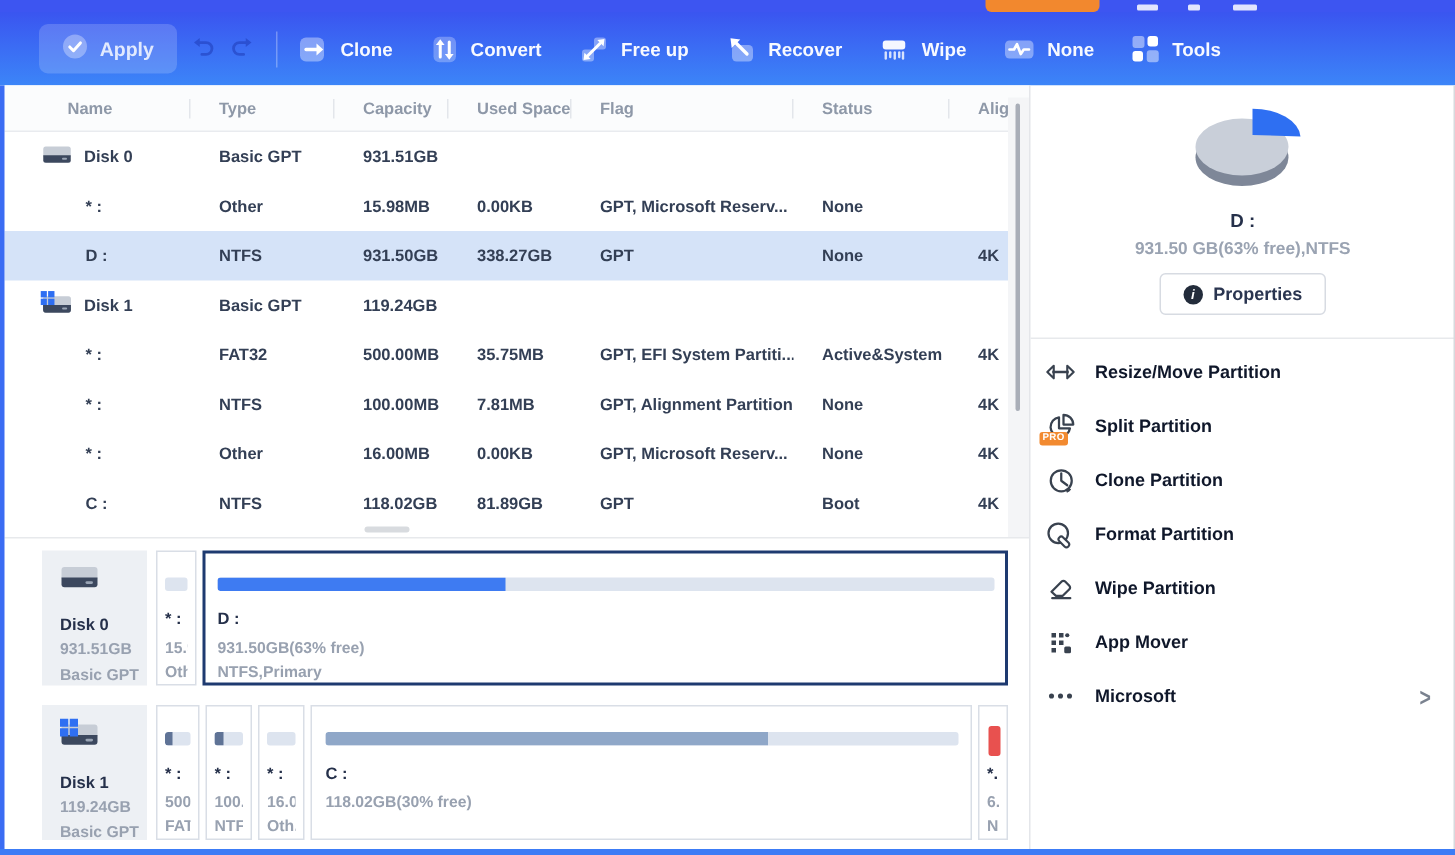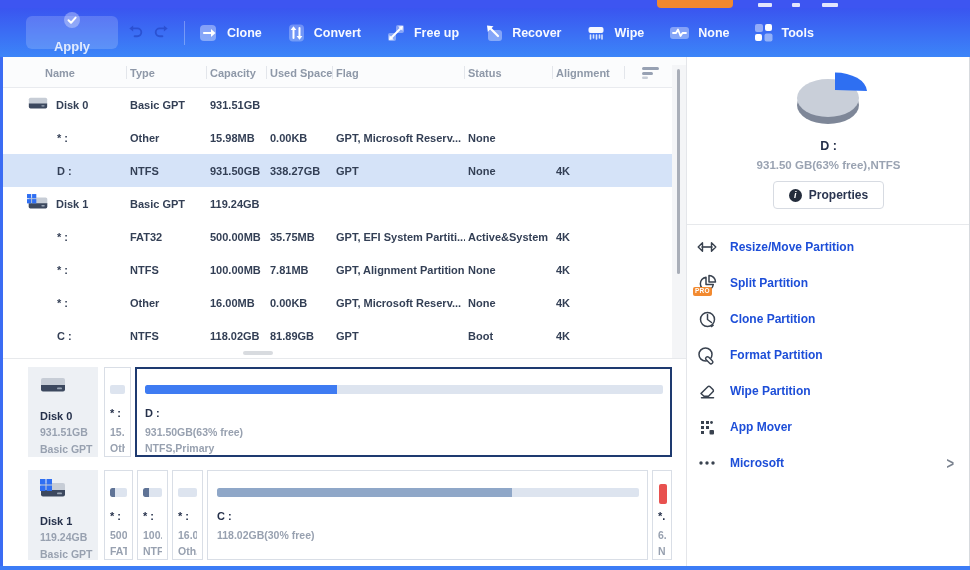--- a/index.html
+++ b/index.html
@@ -10,30 +10,30 @@
   
   .titlebar{position:absolute;top:0;left:0;width:970px;height:8px;background:#3D55F1;}
   .tb-accent{position:absolute;left:657px;top:0;width:76px;height:8px;background:#F2882E;border-radius:0 0 4px 4px;}
   .tb-mark{position:absolute;top:3px;height:4px;background:rgba(255,255,255,.85);border-radius:1px;}
   .tb-mark.m1{left:758px;width:14px;}
   .tb-mark.m2{left:792px;width:8px;}
   .tb-mark.m3{left:822px;width:16px;}
 
   
   .toolbar{position:absolute;top:8px;left:0;width:970px;height:49px;background:linear-gradient(180deg,#3A55F0,#3C85F8);display:flex;align-items:center;padding-left:26px;}
-  .apply-btn{width:92px;height:33px;background:rgba(255,255,255,.17);border:none;border-radius:6px;display:flex;align-items:center;justify-content:center;gap:7px;color:rgba(255,255,255,.82);font-weight:700;font-size:13px;font-family:inherit;cursor:pointer;flex-direction:column;}
+  .apply-btn{width:92px;height:33px;background:rgba(255,255,255,.17);border:none;border-radius:6px;display:flex;align-items:center;justify-content:center;gap:7px;color:rgba(255,255,255,.82);font-weight:700;font-size:13px;font-family:inherit;cursor:pointer;}
   .hist-btn{background:none;border:none;margin-left:9px;cursor:pointer;opacity:.55;display:flex;align-items:center;}
   .tb-sep{width:1px;height:24px;background:rgba(255,255,255,.3);margin:0 14px 0 14px;}
   .tb-item{display:flex;align-items:center;gap:8px;background:none;border:none;color:rgba(255,255,255,.96);font-weight:700;font-size:12.5px;font-family:inherit;margin-right:25px;cursor:pointer;}
   .tb-item svg{display:block;}
 
   
   .table{position:absolute;top:57px;left:3px;width:683px;height:301px;background:#fff;}
   .thead{height:31px;background:#FBFCFD;border-bottom:1px solid #E9EBEF;}
-  .thead-grid,.trow{display:grid;grid-template-columns:124px 80px 60px 66px 132px 88px 72px 47px;width:669px;align-items:center;}
+  .thead-grid,.trow{display:grid;grid-template-columns:124px 80px 60px 66px 132px 88px 72px 47px;width:669px;align-items:center;gap:16px;}
   .thead-grid{height:31px;}
   .th{position:relative;font-size:11px;font-weight:700;color:#8E98A8;padding-left:3px;height:31px;display:flex;align-items:center;}
   .th:first-child{padding-left:42px;}
   .th:not(:last-child)::after{content:'';position:absolute;right:0;top:9px;width:1px;height:13px;background:#E3E6EB;}
   .th-icon{justify-content:center;}
   .trow{height:33px;font-size:11px;font-weight:700;color:#333F55;cursor:default;}
   .trow.sel{background:#D5E3F8;}
   .td{padding-left:3px;white-space:nowrap;overflow:hidden;}
   .td-name{display:flex;align-items:center;gap:7px;padding-left:24px;}
   .trow.part .td-name{padding-left:54px;}
@@ -61,21 +61,21 @@
   .sidebar{position:absolute;top:57px;left:686px;width:284px;height:509px;background:#fff;border-left:1px solid #E4E6EA;}
   .side-info{text-align:center;padding-top:14px;}
   .side-name{font-size:12.5px;font-weight:700;color:#25304A;margin-top:4px;}
   .side-sum{font-size:11.5px;font-weight:700;color:#9AA3B2;margin-top:6px;}
   .props-btn{margin-top:10px;display:inline-flex;align-items:center;gap:7px;border:1px solid #D7DBE2;border-radius:4px;padding:6px 15px;font-size:12px;font-weight:700;color:#2A3550;background:#fff;font-family:inherit;cursor:pointer;}
   .info-dot{width:13px;height:13px;border-radius:50%;background:#232C3B;color:#fff;font-size:9px;font-weight:700;display:inline-flex;align-items:center;justify-content:center;font-style:italic;}
   .side-divider{height:1px;background:#E7E9EC;margin-top:15px;}
   .side-actions{padding-top:4px;}
   .action{display:flex;align-items:center;height:36px;padding:0 16px 0 9px;cursor:pointer;background:none;border:none;width:100%;font-family:inherit;text-align:left;}
   .a-icon{width:22px;height:20px;margin-right:12px;position:relative;display:flex;align-items:center;justify-content:center;flex:none;}
-  .a-label{font-size:12px;font-weight:700;color:#1d4ed8;}
+  .a-label{font-size:12px;font-weight:700;color:#0f172a;}
   .pro-badge{position:absolute;left:-3px;bottom:-3px;background:#F28A30;color:#fff;font-size:6.5px;font-weight:700;line-height:1;padding:1.5px 2px;border-radius:2px;letter-spacing:.2px;}
   .chevron{margin-left:auto;color:#7A828F;font-size:13px;font-weight:700;transform:scaleY(1.3);}
 
   
   .frame-left{position:absolute;left:0;top:57px;width:3px;height:509px;background:#3B6CF3;}
   .frame-bottom{position:absolute;left:0;bottom:0;width:970px;height:4px;background:#3C7CF6;}
   .frame-right{position:absolute;right:0;top:57px;width:1px;height:509px;background:#D7DADE;}
 </style>
 </head>
 <body>

